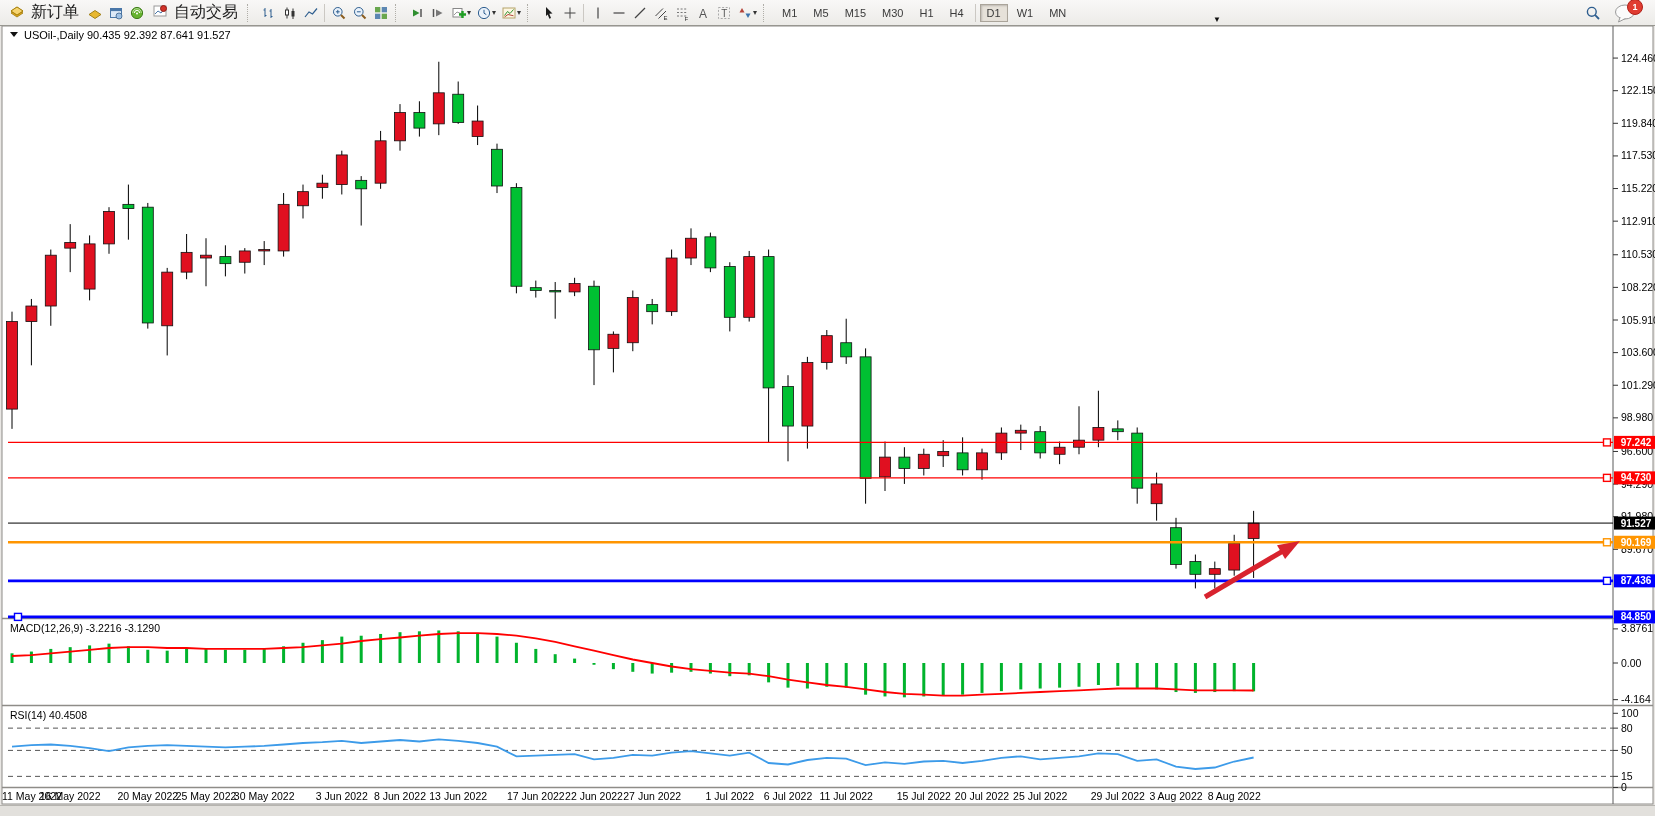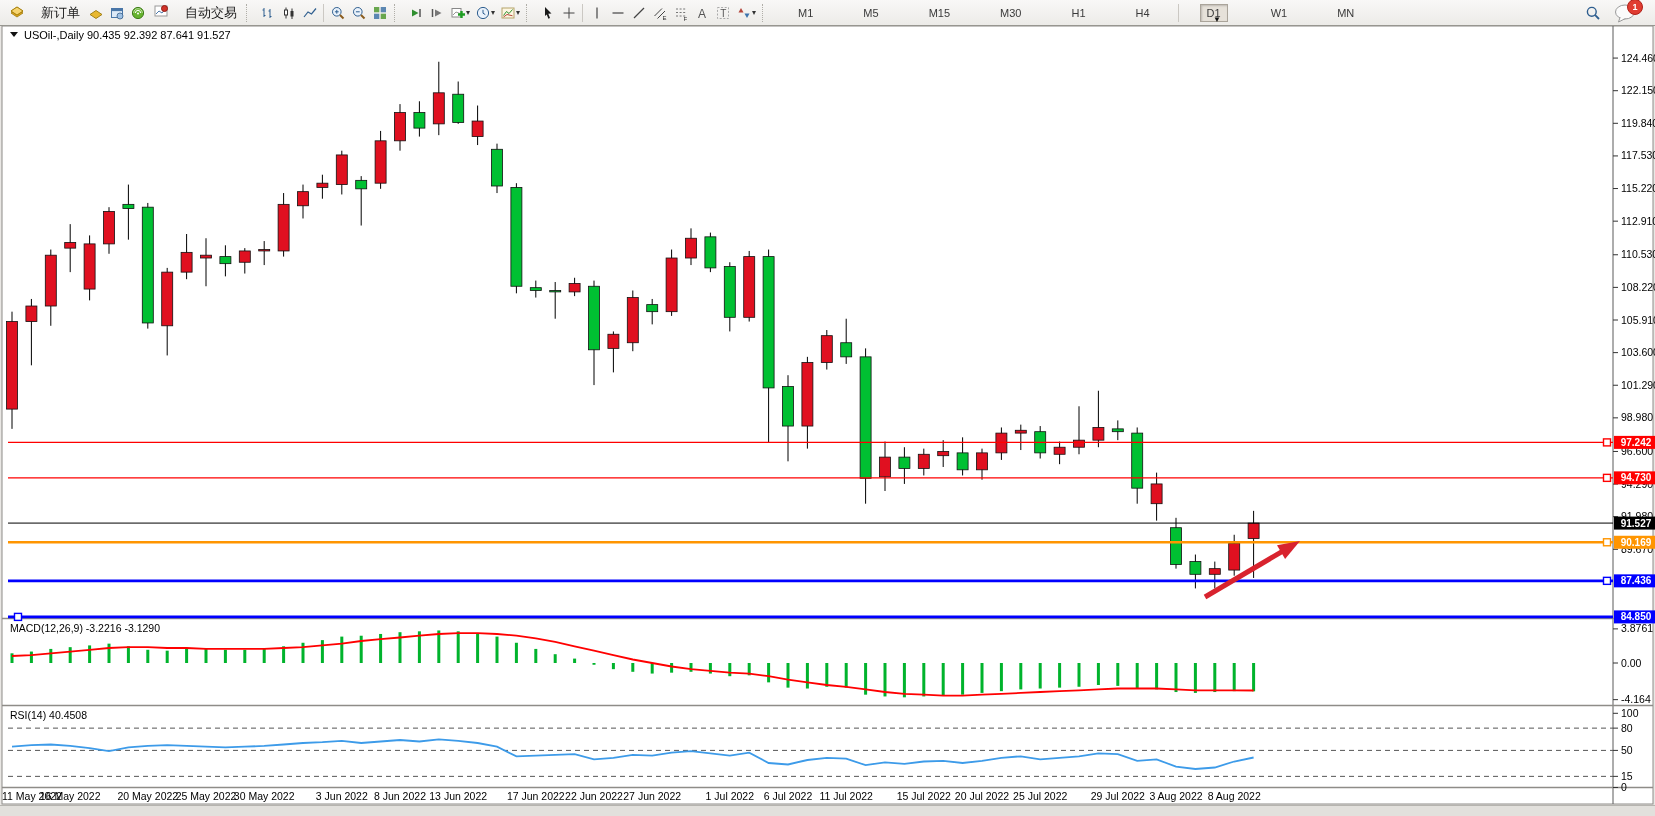--- a/index.html
+++ b/index.html
@@ -1,25 +1,25 @@
 <!DOCTYPE html>
 <html><head>
 <meta charset="utf-8">
 <style>
   html,body{margin:0;padding:0}
   body{width:1655px;height:816px;background:#e9e7e4;font-family:"Liberation Sans",sans-serif;overflow:hidden;position:relative}
   .toolbar{position:absolute;top:0;left:0;width:1655px;height:26px;background:linear-gradient(#f9f8f7,#ecebe8);border-bottom:1px solid #979690;display:flex;align-items:center;padding:0 4px;box-sizing:border-box;z-index:5}
-  .tb-btn{display:inline-flex;align-items:center;gap:16px;padding:1px 4px;font-size:13px;color:#1a1a1a;background:transparent;border:1px solid transparent;border-radius:2px;cursor:default}
+  .tb-btn{display:inline-flex;align-items:center;gap:6px;padding:1px 4px;font-size:16px;color:#1a1a1a;background:transparent;border:1px solid transparent;border-radius:2px;cursor:default}
   .ic{width:19px;height:18px;display:inline-flex;align-items:center;justify-content:center;border:1px solid transparent;border-radius:2px}
   .ic svg{width:16px;height:16px}
   .i16{width:16px;height:16px}
   .grip{width:6px;height:18px;border-left:1px dotted #b0aea8;margin:0 4px}
   .sep{width:1px;height:18px;background:#cbc8c3;margin:0 3px}
   .dd{font-size:8px;color:#333;margin-left:-2px;margin-right:2px}
-  .tf{font-size:11px;color:#3a3a3a;padding:2px 6px;margin:0 18px;border:1px solid transparent;cursor:default}
+  .tf{font-size:11px;color:#3a3a3a;padding:2px 6px;margin:0 1px;border:1px solid transparent;cursor:default}
   .tf.active{background:#e6e1d9;border:1px solid #aaa49a;box-shadow:inset 1px 1px 2px rgba(0,0,0,.18)}
   .tb-right{margin-left:auto;display:flex;align-items:center;gap:10px;padding-right:12px}
   .chat-wrap{position:relative;width:26px;height:20px}
   .badge{position:absolute;right:-4px;top:-4px;width:14px;height:14px;border-radius:50%;background:#e03c31;color:#fff;font-size:9px;font-weight:bold;display:flex;align-items:center;justify-content:center;border:1px solid #b02018}
   .overflow-arrow{position:absolute;left:1213px;top:15px;font-size:8px;color:#111;z-index:6}
   #chart-svg{position:absolute;top:26px;left:0;z-index:1}
   .bottom-strip{position:absolute;left:0;top:805px;width:1655px;height:11px;background:#e2e0dc;border-top:1px solid #b6b4af}
 </style>
 </head>
 <body>

